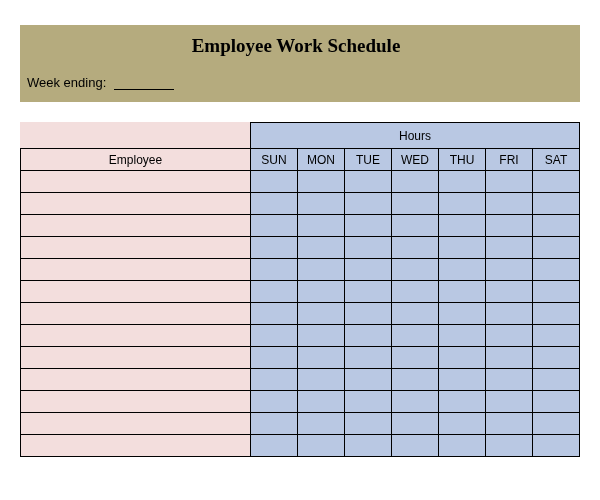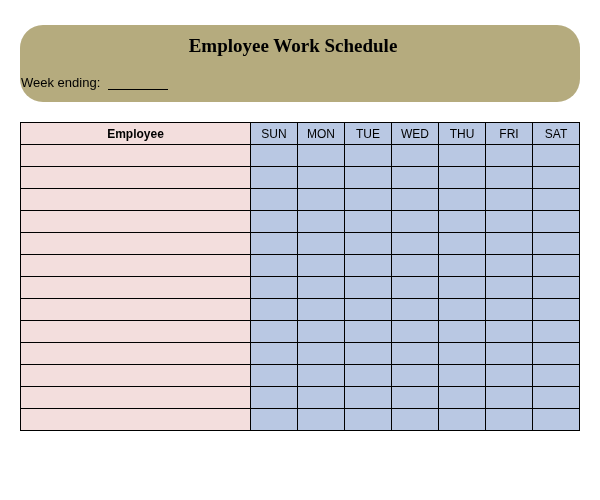--- a/index.html
+++ b/index.html
@@ -9,22 +9,21 @@
     }
     body {
       width: 600px;
       height: 500px;
       background: #fff;
       padding: 25px 20px;
       font-family: Georgia, 'Times New Roman', serif;
     }
     .header-band {
       background: #b5ab7e;
-      padding: 10px 15px 12px 1px;
-      border-radius: 23px;
+      padding: 10px 15px 12px 7px;
     }
     .title {
       text-align: center;
       font-weight: bold;
       font-size: 19px;
       color: #000;
       font-family: Georgia, 'Times New Roman', serif;
       margin-bottom: 18px;
     }
     .week-ending-row {
@@ -66,21 +65,21 @@
     }
     .hours-header {
       background: #b9c8e3;
       text-align: center;
       height: 26px;
       font-weight: normal;
     }
     .employee-header {
       background: #f3dedd;
       text-align: center;
-      font-weight: bold;
+      font-weight: normal;
       height: 22px;
       margin-top: 12px;
     }
     .day-header {
       background: #b9c8e3;
       text-align: center;
       font-weight: normal;
       height: 22px;
       margin-top: 7px;
     }
@@ -101,20 +100,24 @@
   <div class="week-ending-row">
     <span>Week ending:</span>
     <span class="week-ending-line"></span>
   </div>
 </div>
 
 <div class="spacer"></div>
 
 <table>
   <tbody>
+      <tr>
+    <td class="emp-top-blank"></td>
+    <td class="hours-header" colspan="7">Hours</td>
+  </tr>
   <tr>
     <td class="employee-header">Employee</td>
     <td class="day-header">SUN</td>
     <td class="day-header">MON</td>
     <td class="day-header">TUE</td>
     <td class="day-header">WED</td>
     <td class="day-header">THU</td>
     <td class="day-header">FRI</td>
     <td class="day-header">SAT</td>
   </tr>

